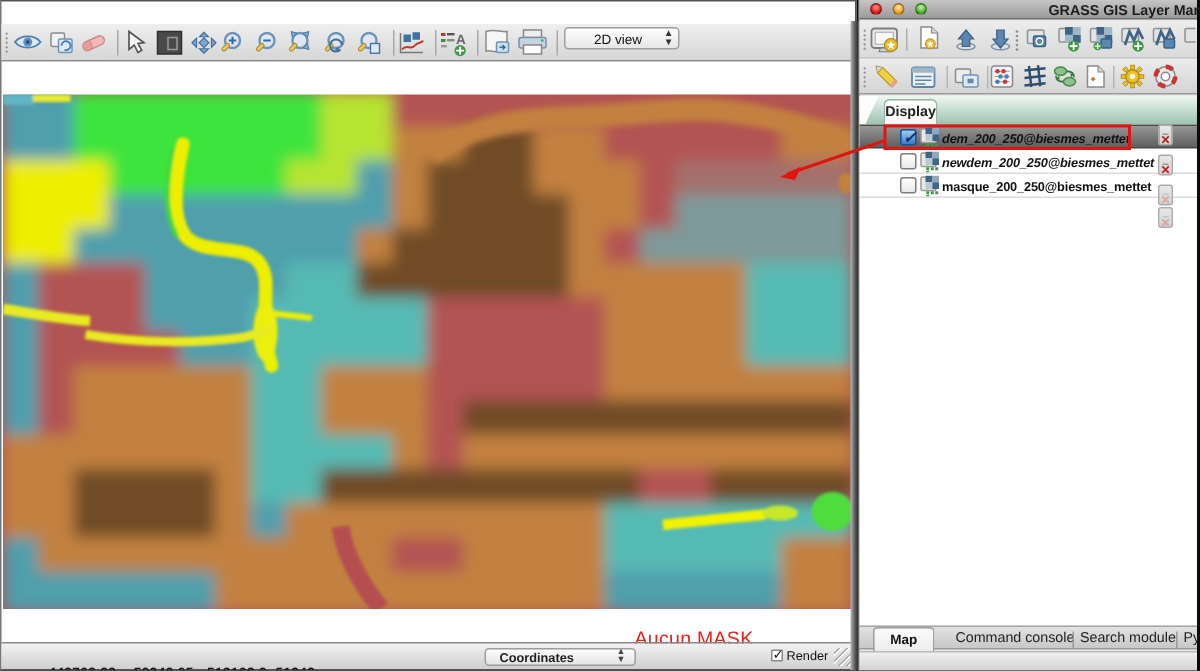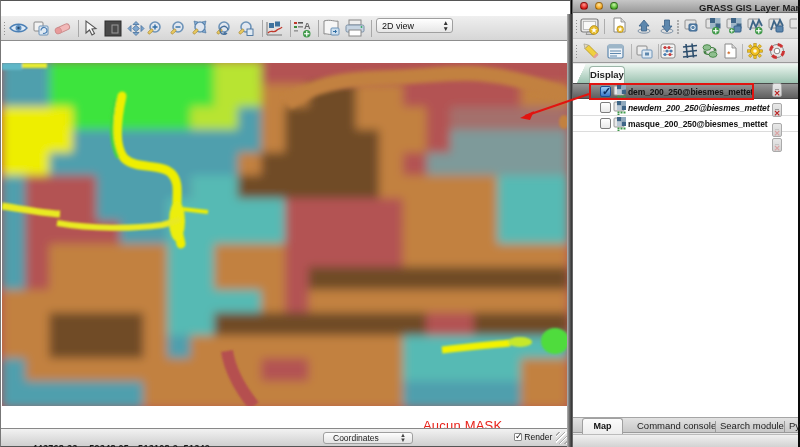--- a/index.html
+++ b/index.html
@@ -9,21 +9,21 @@
 #maptitle{position:absolute;left:0;top:0;width:100%;height:14px;background:linear-gradient(#f7f7f7,#d9d9d9);border-bottom:1px solid #9c9c9c;}
 .mlight{position:absolute;top:3px;width:8px;height:8px;border-radius:50%;background:radial-gradient(circle at 50% 30%,#fdfdfd,#cfcfcf 60%,#a9a9a9);border:1px solid #9a9a9a;}
 #maptitle .t{position:absolute;top:2px;width:100%;text-align:center;font-size:9.5px;font-weight:bold;color:#3a3a3a;letter-spacing:0;}
 #maptb{position:absolute;left:0;top:15px;width:100%;height:25px;background:linear-gradient(#efefef,#d6d6d6);border-bottom:1px solid #8d8d8d;}
 .sep{position:absolute;top:4px;width:1px;height:17px;background:#a8a8a8;}
 .grip{position:absolute;top:5px;left:2px;width:3px;height:15px;background-image:radial-gradient(circle,#909090 35%,transparent 40%);background-size:3px 3px;}
 #mapcanvas{position:absolute;left:1px;top:41px;width:568px;height:388px;background:#fff;}
 #raster{position:absolute;left:0;top:21px;width:566px;height:343px;}
 #aucun{position:absolute;left:421px;top:376px;color:#e8221a;font-size:13px;letter-spacing:.2px;}
 #mapstatus{position:absolute;left:0;bottom:0;width:100%;height:18px;background:linear-gradient(#f2f2f2,#cfcfcf);border-top:1px solid #888;}
-#coorddd{position:absolute;left:322px;top:3px;width:90px;height:12px;background:linear-gradient(#fdfdfd,#e3e3e3);border:1px solid #9f9f9f;border-radius:3px;font-size:8.5px;color:#222;padding-left:9px;line-height:11px;}
+#coorddd{position:absolute;left:322px;top:3px;width:101px;height:12px;background:linear-gradient(#fdfdfd,#e3e3e3);border:1px solid #9f9f9f;border-radius:3px;font-size:8.5px;color:#222;padding-left:9px;line-height:11px;font-weight:bold;}
 #coorddd .arr{position:absolute;right:6px;top:0;font-size:6px;color:#444;line-height:5px;}
 #renderchk{position:absolute;left:513px;top:3px;font-size:8.5px;color:#111;text-align:center;}
 #renderchk .box{display:inline-block;width:8px;height:8px;border:1px solid #888;background:#fff;border-radius:1px;vertical-align:-1px;position:relative;}
 #renderchk .box:after{content:"✓";position:absolute;left:0px;top:-3.5px;font-size:9px;color:#222;}
 #mgrip{position:absolute;right:2px;bottom:2px;width:12px;height:12px;background:repeating-linear-gradient(135deg,transparent 0 2px,#aaa 2px 3px,#fff 3px 4px);}
 #btmtext{position:absolute;left:28px;top:14px;font-size:9px;color:#1a1a1a;white-space:nowrap;overflow:hidden;height:3.5px;font-weight:bold;letter-spacing:.3px;}
 
 #lmwin{position:absolute;left:572px;top:0;width:226px;height:447px;background:#e8e8e8;border-left:1px solid #666;}
 #lmtitle{position:absolute;left:0;top:0;width:100%;height:13px;background:linear-gradient(#c6c6c6,#9b9b9b);border-bottom:1px solid #6e6e6e;}
 .tlight{position:absolute;top:2px;width:8px;height:8px;border-radius:50%;border:0.5px solid rgba(0,0,0,.35);}
@@ -32,21 +32,21 @@
 #lmtb2{position:absolute;left:0;top:38px;width:100%;height:25px;background:linear-gradient(#ececec,#d4d4d4);border-top:1px solid #c6c6c6;border-bottom:1px solid #9a9a9a;}
 #disptab{position:absolute;left:0;top:64px;width:100%;height:19px;background:linear-gradient(#eef7f1,#9cc3b1);}
 #disptab .tab{position:absolute;left:16px;top:2px;width:36px;height:17px;background:linear-gradient(#ffffff,#f2f6f3);border:1px solid #9ab5a7;border-bottom:none;border-radius:4px 4px 0 0;font-size:9.5px;font-weight:bold;color:#222;text-align:center;line-height:16px;}
 #lmlist{position:absolute;left:0;top:83px;width:100%;height:334px;background:#fff;}
 .lrow{position:absolute;left:0;width:100%;height:16px;border-bottom:1px solid #dcdcdc;font-size:9px;font-weight:bold;color:#111;}
 .lrow .cb{position:absolute;left:27px;top:2px;width:11px;height:11px;border:1px solid #7d7d7d;border-radius:2px;background:linear-gradient(#fff,#e9e9e9);}
 .lrow .cb.on{background:linear-gradient(#9fd0f5,#3a78c8);border-color:#1d4f93;}
 .lrow .cb.on:after{content:"✓";position:absolute;left:1px;top:-2px;font-size:11px;font-weight:bold;color:#0b2f63;}
 .lrow .txt{position:absolute;left:55px;top:3px;white-space:nowrap;font-size:8.5px;letter-spacing:-0.1px;}
 .lrow svg{position:absolute;left:40px;top:1px;}
-#selrow{background:linear-gradient(#969696,#5f5f5f);border-top:1px solid #4a4a4a;border-bottom:1px solid #4a4a4a;}
+#selrow{background:linear-gradient(#969696,#5f5f5f);border-top:1px solid #4a4a4a;border-bottom:1px solid #4a4a4a;font-style:italic;}
 #btncol{position:absolute;left:199px;top:0px;width:10px;height:66px;}
 .xbtn{position:absolute;left:0;width:10px;height:14px;background:linear-gradient(#e8e8e8,#d2d2d2);border:1px solid #aaa;border-radius:2px;font-size:7px;text-align:center;}
 .xbtn .d{display:block;height:6px;border-bottom:1px solid #999;margin:0 2px;}
 .xbtn .x{display:block;color:#b22;font-weight:bold;font-size:8px;line-height:7px;}
 .xbtn.faded .x{color:#dba3a3;}
 .xbtn.faded .d{border-color:#c5c5c5;}
 #lmtabs{position:absolute;left:0;top:417px;width:100%;height:16px;background:linear-gradient(#e2e2e2,#c8c8c8);border-top:1px solid #a5a5a5;border-bottom:1px solid #9a9a9a;}
 #lmtabs .seltab{position:absolute;left:9px;top:0px;width:41px;height:16px;background:linear-gradient(#fbfbfb,#ededed);border:1px solid #a0a0a0;border-bottom:none;border-radius:3px 3px 0 0;font-size:9px;font-weight:bold;color:#111;text-align:center;line-height:15px;}
 #lmtabs .ntab{position:absolute;top:0;font-size:9.5px;color:#222;line-height:16px;}
 #lmstatus{position:absolute;left:0;top:434px;width:100%;height:13px;background:linear-gradient(#f0f0f0,#d2d2d2);border-top:1px solid #bbb;}
@@ -188,21 +188,21 @@
           <rect x="0" y="5" width="18" height="7" rx="1.5" fill="#c6d4e2" stroke="#7a8fa5"></rect>
           <rect x="3" y="10" width="12" height="6" fill="#fff" stroke="#888"></rect>
           <circle cx="15.5" cy="7" r="0.9" fill="#3a6"></circle>
         </g>
       </svg>
       <div class="sep" style="left:77px"></div>
       <div class="sep" style="left:261px"></div>
       <div class="sep" style="left:289px"></div>
       <div class="sep" style="left:317px"></div>
       <div class="sep" style="left:370px"></div>
-      <div style="position:absolute;left:375px;top:2px;width:77px;height:15px;background:linear-gradient(#ffffff,#e6e6e6);border:1px solid #9f9f9f;border-radius:3px;font-size:9px;color:#111;padding-left:5px;line-height:14px;">2D view<span style="position:absolute;right:3px;top:1px;font-size:6.5px;color:#333;line-height:6px;">▲<br>▼</span></div>
+      <div style="position:absolute;left:375px;top:2px;width:77px;height:15px;background:linear-gradient(#ffffff,#e6e6e6);border:1px solid #9f9f9f;border-radius:3px;font-size:9px;color:#111;padding-left:19px;line-height:14px;">2D view<span style="position:absolute;right:3px;top:1px;font-size:6.5px;color:#333;line-height:6px;">▲<br>▼</span></div>
     </div>
     <div id="mapcanvas">
       <svg id="raster" viewBox="0 0 566 343" preserveAspectRatio="none">
         <defs>
           <filter id="b5" x="-20%" y="-20%" width="140%" height="140%">
               <feGaussianBlur stdDeviation="5"></feGaussianBlur>
             </filter>
           <filter id="b3" x="-30%" y="-30%" width="160%" height="160%">
               <feGaussianBlur stdDeviation="3"></feGaussianBlur>
             </filter>

